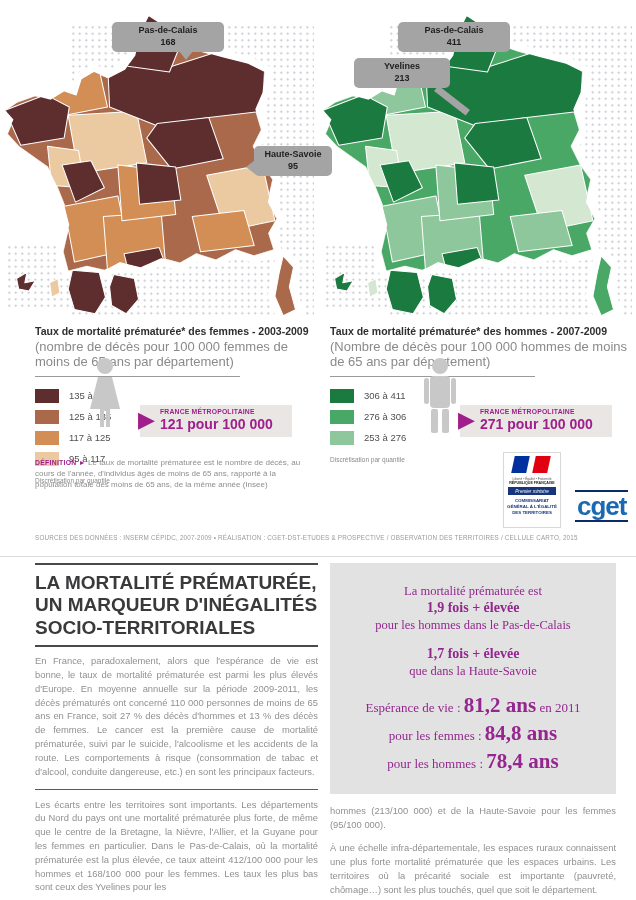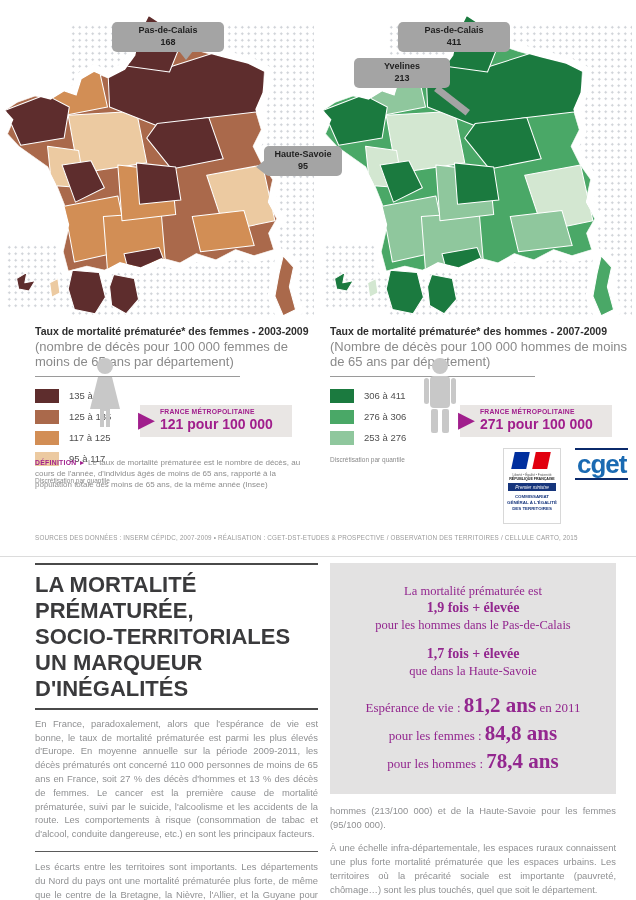--- a/index.html
+++ b/index.html
@@ -55,21 +55,21 @@
   .legend-femmes .badge{left:140px;}
   .legend-hommes .badge{left:142px;}
   .badge .tri{position:absolute;left:-2px;top:0px;color:#a01e8c;font-size:22px;line-height:30px;}
   .badge .b1{font-size:6.8px;font-weight:bold;color:#a01e8c;letter-spacing:.2px;}
   .badge .b2{font-size:14px;font-weight:bold;color:#a01e8c;margin-top:1px;}
 
   
   .definition{position:absolute;top:457px;left:35px;width:268px;
               font-size:8px;color:#8e8e8e;line-height:1.4;}
   .definition .def-label{color:#a01e8c;font-weight:bold;font-size:6.8px;letter-spacing:.3px;}
-  .logos{position:absolute;top:448px;left:503px;width:130px;height:80px;display:flex;align-items:flex-start;}
+  .logos{position:absolute;top:448px;left:503px;width:130px;height:80px;display:flex;align-items:flex-end;}
   .gov{width:58px;height:76px;border:1px solid #d8d8d8;background:#fff;box-sizing:border-box;
        display:flex;flex-direction:column;align-items:center;padding-top:3px;}
   .flag{width:38px;height:20px;position:relative;}
   .flag .fb{position:absolute;left:0;top:0;width:15px;height:17px;background:#002f9e;transform:skewX(-12deg);}
   .flag .fr{position:absolute;right:2px;top:0;width:15px;height:17px;background:#e1000f;transform:skewX(-12deg);}
   .gov .lef{font-size:3.2px;color:#555;margin-top:1px;white-space:nowrap;}
   .gov .rf{font-size:3.6px;color:#222;font-weight:bold;white-space:nowrap;}
   .gov .pm{width:48px;background:#16357c;color:#fff;font-size:4.6px;font-style:italic;
            text-align:center;padding:1.5px 0;margin-top:2px;}
   .gov .org{font-size:4.4px;color:#16357c;font-weight:bold;text-align:center;width:50px;
@@ -80,21 +80,21 @@
 
   
   .sources{position:absolute;top:534px;left:35px;width:580px;font-size:6.3px;color:#9a9a9a;
            letter-spacing:.2px;}
   .page-rule{position:absolute;top:548px;left:0;width:636px;border:none;border-top:1px solid #dcdcdc;}
 
   
   .col-left{position:absolute;top:563px;left:35px;width:283px;}
   .rule-dark{border:none;border-top:2px solid #4a4a4a;margin:0 0 7px 0;}
   .rule-mid{border:none;border-top:1px solid #5a5a5a;margin:8px 0;}
-  h1.title{margin:3px 0 6px 0;font-size:22px;line-height:1.18;color:#3a3a3c;font-weight:bold;}
+  h1.title{margin:3px 0 6px 0;font-size:19px;line-height:1.18;color:#3a3a3c;font-weight:bold;}
   h1.title span{display:block;}
   .body-p{font-size:9.4px;line-height:1.47;color:#8f9092;text-align:justify;margin:0 0 10px 0;}
 
   .col-right{position:absolute;top:563px;left:330px;width:286px;}
   .stats-box{background:#e3e2e2;width:286px;box-sizing:border-box;padding:20px 28px 18px;
              text-align:center;color:#93278f;font-family:"Liberation Serif",serif;}
   .stats-box .s-line{font-size:12.5px;line-height:1.3;}
   .stats-box .s-big{font-size:14px;font-weight:bold;line-height:1.25;}
   .stats-box .s-gap{height:12px;}
   .stats-box .s-mix{font-size:13px;line-height:1.35;}
@@ -148,21 +148,21 @@
       <div class="dots d1"></div>
       <div class="dots d2"></div>
       <svg class="map-svg" viewBox="0 0 290 300">
         <use href="#fr-geo"></use>
       </svg>
       <div class="callout" style="left:112px;top:22px;width:96px;">
         <div>Pas-de-Calais</div>
         <div>168</div>
         <div class="tail-down"></div>
       </div>
-      <div class="callout" style="left:264px;top:146px;width:62px;">
+      <div class="callout" style="left:254px;top:146px;width:62px;">
         <div>Haute-Savoie</div>
         <div>95</div>
         <div class="tail-left"></div>
       </div>
     </div>
 
     <div class="tile pal-hommes">
       <div class="dots d1"></div>
       <div class="dots d2"></div>
       <svg class="map-svg" viewBox="0 0 290 300">
@@ -275,22 +275,22 @@
     <div class="cget">cget</div>
   </div>
 
   <div class="sources">SOURCES DES DONNÉES : INSERM CÉPIDC, 2007-2009 • RÉALISATION : CGET-DST-ETUDES &amp; PROSPECTIVE / OBSERVATION DES TERRITOIRES / CELLULE CARTO, 2015</div>
   <hr class="page-rule">
 
   <div class="col-left">
     <hr class="rule-dark">
     <h1 class="title">
       <span>LA MORTALITÉ PRÉMATURÉE,</span>
+      <span>UN MARQUEUR D'INÉGALITÉS</span>
       <span>SOCIO-TERRITORIALES</span>
-      <span>UN MARQUEUR D'INÉGALITÉS</span>
     </h1>
     <hr class="rule-dark">
     <p class="body-p">En France, paradoxalement, alors que l'espérance de vie est bonne, le taux de mortalité prématurée est parmi les plus élevés d'Europe. En moyenne annuelle sur la période 2009-2011, les décès prématurés ont concerné 110 000 personnes de moins de 65 ans en France, soit 27 % des décès d'hommes et 13 % des décès de femmes. Le cancer est la première cause de mortalité prématurée, suivi par le suicide, l'alcoolisme et les accidents de la route. Les comportements à risque (consommation de tabac et d'alcool, conduite dangereuse, etc.) en sont les principaux facteurs.</p>
     <hr class="rule-mid">
     <p class="body-p">Les écarts entre les territoires sont importants. Les départements du Nord du pays ont une mortalité prématurée plus forte, de même que le centre de la Bretagne, la Nièvre, l'Allier, et la Guyane pour les femmes en particulier. Dans le Pas-de-Calais, où la mortalité prématurée est la plus élevée, ce taux atteint 412/100 000 pour les hommes et 168/100 000 pour les femmes. Les taux les plus bas sont ceux des Yvelines pour les</p>
   </div>
 
   <div class="col-right">
     <div class="stats-box">
       <div class="s-line">La mortalité prématurée est</div>

